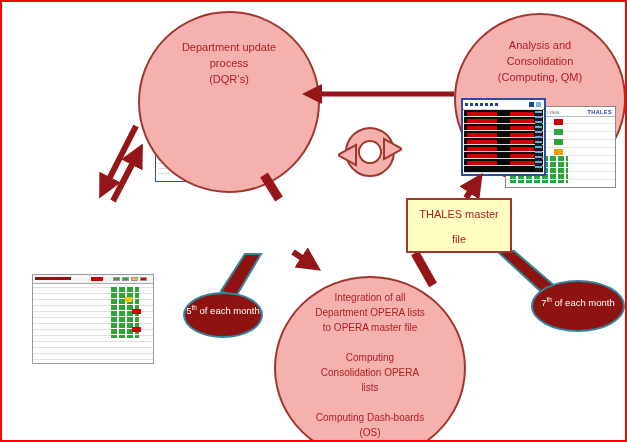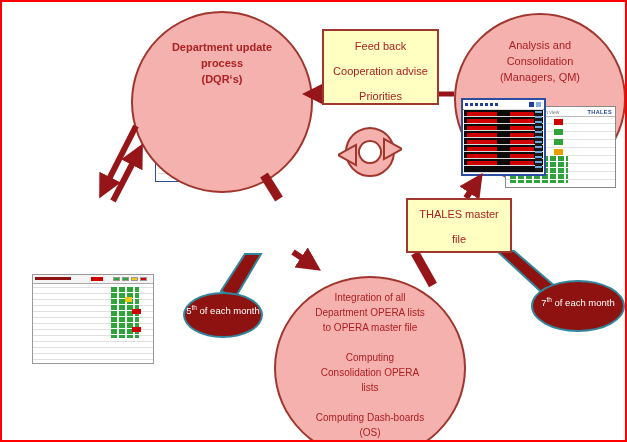--- a/index.html
+++ b/index.html
@@ -21,21 +21,21 @@
            box-sizing:border-box;color:var(--callout-text);font-size:9.5px;line-height:13px;text-align:center;z-index:7;}
   .callout sup{font-size:6.5px;vertical-align:super;}
   svg.connectors{position:absolute;left:0;top:0;z-index:5;pointer-events:none;}
   .conn{stroke:var(--arrow-red);fill:none;}
   .mkh{fill:var(--arrow-red);}
   .tail{fill:var(--callout-fill);stroke:var(--callout-border);stroke-width:2;}
   .cyc{fill:var(--node-fill);stroke:var(--node-border);stroke-width:2;}
   .icon-wrap{position:absolute;left:336px;top:120px;z-index:4;}
 
   
-  .dept{left:129px;top:9px;width:182px;height:182px;z-index:2;font-weight:bold;}
+  .dept{left:136px;top:9px;width:182px;height:182px;z-index:2;}
   .dept .node-label{padding-top:26px;}
   .analysis{left:452px;top:11px;width:172px;height:172px;z-index:2;}
   .analysis .node-label{padding-top:22px;}
   .checklist{left:0px;top:200px;width:170px;height:172px;z-index:2;}
   .checklist .node-label{padding-top:38px;}
   .integration{left:272px;top:274px;width:192px;height:184px;z-index:2;}
   .integration .node-label{padding-top:12px;font-size:10px;line-height:15px;}
 
   
   .feedback{left:320px;top:27px;width:117px;height:76px;line-height:25px;padding-top:3px;}
@@ -129,21 +129,21 @@
       <i class="mb orange" style="left:6px;top:8px;width:14px;height:2px;"></i>
       <i class="mb red" style="left:6px;top:13px;width:10px;height:2px;"></i>
       <div class="ss-left"></div>
       <div class="greengrid ss-grid" style="position:absolute;"></div>
     </div>
   </div>
 
   <div class="node analysis">
     <div class="node-label ml">Analysis and
 Consolidation
-(Managers, QM)</div>
+(Computing, QM)</div>
   </div>
   <div class="report">
     <div class="rp-head">
       <span class="rp-region">region view</span>
       <span class="rp-thales">THALES</span>
     </div>
     <div class="rp-status"></div>
     <div class="greengrid rp-green"></div>
     <i class="mb red" style="left:14px;top:54px;width:9px;height:5px;"></i>
     <i class="mb orange" style="left:26px;top:64px;width:7px;height:5px;"></i>
@@ -199,23 +199,20 @@
     <line class="conn" x1="134" y1="124" x2="101" y2="189" stroke-width="6" marker-end="url(#ah)"></line>
     <line class="conn" x1="111" y1="199" x2="137" y2="149" stroke-width="6" marker-end="url(#ah)"></line>
     <line class="conn" x1="262" y1="173" x2="277" y2="197" stroke-width="9"></line>
     <line class="conn" x1="291" y1="250" x2="312" y2="264" stroke-width="6" marker-end="url(#ah)"></line>
     <line class="conn" x1="464" y1="196" x2="476" y2="178" stroke-width="6" marker-end="url(#ah)"></line>
     <line class="conn" x1="431" y1="283" x2="413" y2="251" stroke-width="9"></line>
     <polygon class="tail" points="243,252 259,252 233,296 219,289"></polygon>
     <polygon class="tail" points="495,249 512,249 562,292 549,299"></polygon>
   </svg>
 
-  <div class="ybox ml feedback">Feed back
-Cooperation advise
-Priorities</div>
   <div class="ybox ml master-file">THALES master
 file</div>
 
   <div class="callout fifth"><span>5</span><sup>th</sup><span> of each month</span></div>
   <div class="callout seventh"><span>7</span><sup>th</sup><span> of each month</span></div>
 
   <div class="icon-wrap">
     <svg width="64" height="60" viewBox="0 0 64 60">
       <path class="cyc" fill-rule="evenodd" d="M32,6 a24,24 0 1 0 0.01,0 Z M32,19 a11,11 0 1 1 -0.01,0 Z"></path>
       <polygon class="cyc" points="0,33 18,23 18,43"></polygon>

